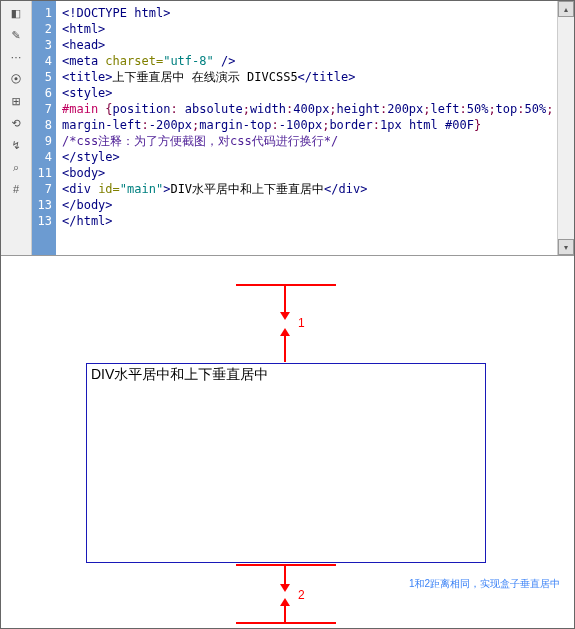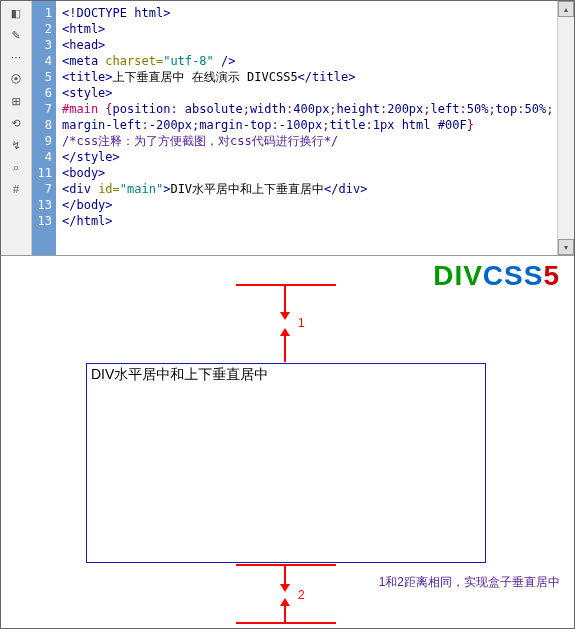--- a/index.html
+++ b/index.html
@@ -27,21 +27,21 @@
 .lr{color:#cc0000}
 .logo-sub{font-size:10px;color:#555;letter-spacing:2px;margin-top:-4px}
 .hrule{position:absolute;left:235px;width:100px;height:2px;background:#f00}
 .arrow-v{position:absolute;left:283px;width:2px;background:#f00}
 .arrow-head{position:absolute;width:0;height:0}
 .ah-down{border-left:5px solid transparent;border-right:5px solid transparent;border-top:8px solid #f00}
 .ah-up{border-left:5px solid transparent;border-right:5px solid transparent;border-bottom:8px solid #f00}
 .num{position:absolute;color:#f00;font-size:12px;font-family:Arial}
 .box{position:absolute;left:85px;top:107px;width:398px;height:198px;border:1px solid #1818b8;background:#fff}
 .box-text{font-size:14px;padding:2px 4px}
-.note{position:absolute;right:14px;bottom:38px;color:#4c1d95;font-size:12px}
+.note{position:absolute;right:14px;bottom:38px;color:#3b82f6;font-size:10px}
 </style>
 </head>
 <body>
 
 <div class="wrap">
   <div class="editor">
     <div class="toolbar">
       <div class="tb-ic">◧</div>
       <div class="tb-ic">✎</div>
       <div class="tb-ic">⋯</div>
@@ -68,37 +68,36 @@
       <div>13</div>
       <div>13</div>
     </div>
     <div class="code"><span class="t">&lt;!DOCTYPE html&gt;</span>
 <span class="t">&lt;html&gt;</span>
 <span class="t">&lt;head&gt;</span>
 <span class="t">&lt;meta</span><span class="a"> charset=</span><span class="s">"utf-8"</span><span class="t"> /&gt;</span>
 <span class="t">&lt;title&gt;</span><span class="k">上下垂直居中 在线演示 DIVCSS5</span><span class="t">&lt;/title&gt;</span>
 <span class="t">&lt;style&gt;</span>
 <span class="sel">#main </span><span class="prop">{</span><span class="t">position</span><span class="prop">: </span><span class="t">absolute</span><span class="prop">;</span><span class="t">width</span><span class="prop">:</span><span class="t">400px</span><span class="prop">;</span><span class="t">height</span><span class="prop">:</span><span class="t">200px</span><span class="prop">;</span><span class="t">left</span><span class="prop">:</span><span class="t">50%</span><span class="prop">;</span><span class="t">top</span><span class="prop">:</span><span class="t">50%</span><span class="prop">;</span>
-<span class="t">margin-left</span><span class="prop">:</span><span class="t">-200px</span><span class="prop">;</span><span class="t">margin-top</span><span class="prop">:</span><span class="t">-100px</span><span class="prop">;</span><span class="t">title</span><span class="prop">:</span><span class="t">1px html #00F</span><span class="prop">}</span>
+<span class="t">margin-left</span><span class="prop">:</span><span class="t">-200px</span><span class="prop">;</span><span class="t">margin-top</span><span class="prop">:</span><span class="t">-100px</span><span class="prop">;</span><span class="t">border</span><span class="prop">:</span><span class="t">1px html #00F</span><span class="prop">}</span>
 <span class="cm">/*css注释：为了方便截图，对css代码进行换行*/</span>
 <span class="t">&lt;/style&gt;</span>
 <span class="t">&lt;body&gt;</span>
 <span class="t">&lt;div</span><span class="a"> id=</span><span class="s">"main"</span><span class="t">&gt;</span><span class="k">DIV水平居中和上下垂直居中</span><span class="t">&lt;/div&gt;</span>
 <span class="t">&lt;/body&gt;</span>
 <span class="t">&lt;/html&gt;</span></div>
     <div class="scrollbar">
       <div class="sb-btn">▴</div>
       <div class="sb-track"></div>
       <div class="sb-btn">▾</div>
     </div>
   </div>
 
   <div class="preview">
     <div class="logo">
-      <div class="logo-main"><span class="lg">DIV</span><span class="lb">CSS</span><span class="lr">5</span></div>
     </div>
 
     <div class="hrule" style="top:28px"></div>
     <div class="arrow-v" style="top:30px;height:30px"></div>
     <div class="arrow-head ah-down" style="left:279px;top:56px"></div>
     <div class="num" style="left:297px;top:60px">1</div>
     <div class="arrow-v" style="top:78px;height:28px"></div>
     <div class="arrow-head ah-up" style="left:279px;top:72px"></div>
 
     <div class="box">

